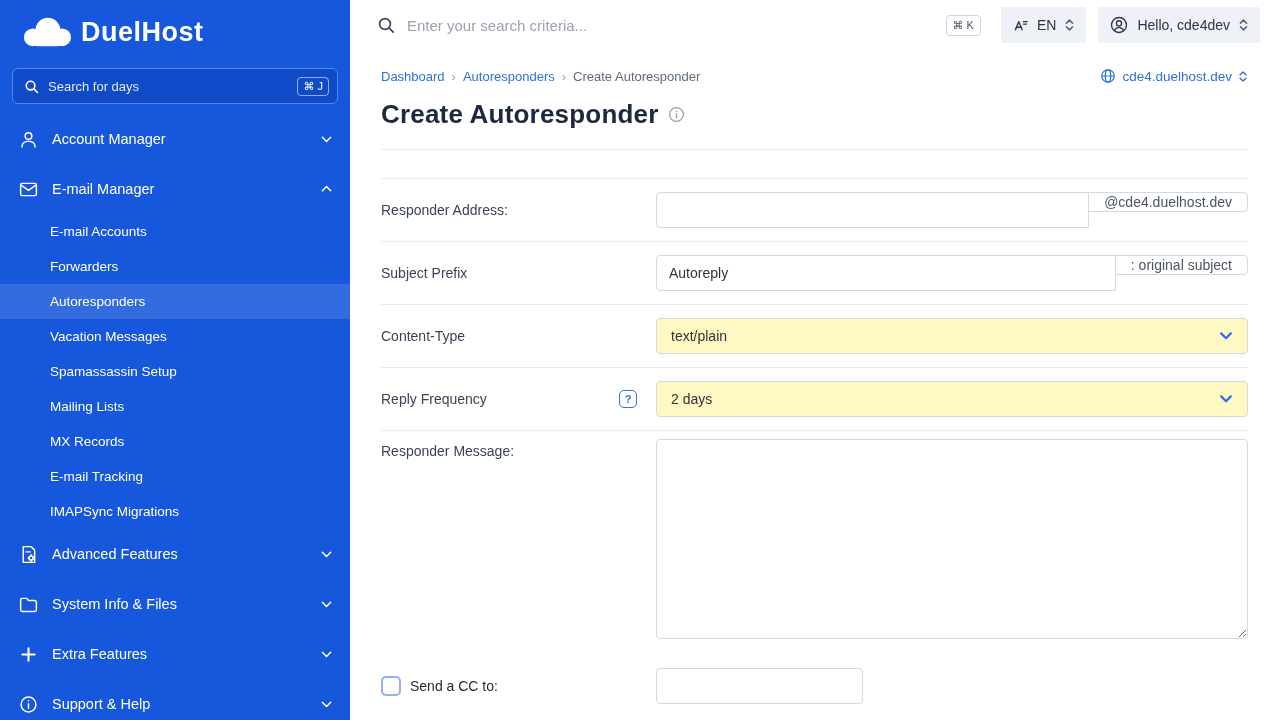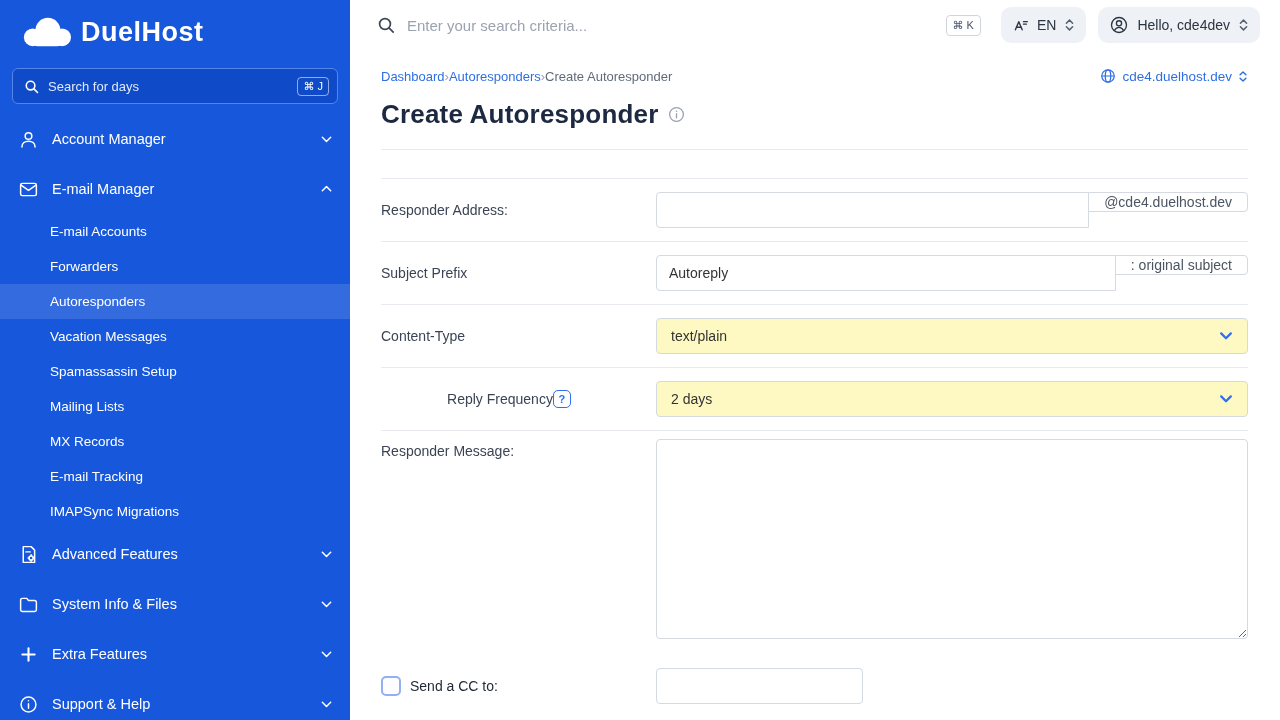--- a/index.html
+++ b/index.html
@@ -48,46 +48,46 @@
   .topsearch-input {
     flex:1; border:none; outline:none; font-size:15px; color:#333;
     margin-left:10px; font-family:"Liberation Sans", sans-serif; background:transparent;
   }
   .topsearch-input::placeholder { color:#9aa3af; }
   .kbd-dark {
     border:1px solid #d0d5dd; border-radius:4px; padding:3px 6px;
     font-size:11px; color:#475467; white-space:nowrap; margin-right:20px;
   }
   .pill {
-    background:#eef1f6; border-radius:10px; height:36px;
+    background:#eef1f6; border-radius:2px; height:36px;
     display:flex; align-items:center; gap:8px; padding:0 11px;
     font-size:14px; color:#2b3442; cursor:pointer; border:none;
     font-family:"Liberation Sans", sans-serif;
   }
   .pill + .pill { margin-left:12px; }
 
   
   .content { flex:1; overflow:hidden; padding:0 32px 0 31px; }
   .crumb-row { margin-top:18px; display:flex; align-items:center; justify-content:space-between; font-size:13px; }
-  .crumbs { display:flex; align-items:center; }
+  .crumbs { display:flex; align-items:center; gap:7px; }
   .crumb-link { color:#2f6fe4; cursor:pointer; text-decoration:none; }
   .crumb-sep { color:#9aa3b2; }
   .crumb-current { color:#5f6b7a; }
   .domain-select { display:flex; align-items:center; gap:6px; color:#2f6fe4; font-size:13.5px; cursor:pointer; }
 
   .title-row { margin-top:15px; padding-bottom:19px; border-bottom:1px solid #e7eaee;
                display:flex; align-items:center; gap:9px; }
   .page-title { font-size:26px; font-weight:600; color:#1c2940; letter-spacing:.2px; margin:0; }
 
   .form { border-top:1px solid #e7eaee; margin-top:28px; }
   .form-row { display:flex; align-items:center; padding:13px 0; border-bottom:1px solid #e7eaee; }
   .form-row.no-border { border-bottom:none; }
   .form-row.top-align { align-items:flex-start; padding:8px 0 12px; }
   .label-cell { width:275px; flex-shrink:0; font-size:14px; color:#3a4454; display:flex; align-items:center; }
-  .label-cell.spread { justify-content:center; padding-right:19px; }
+  .label-cell.spread { justify-content:space-between; padding-right:19px; }
   .top-align .label-cell { padding-top:4px; }
   .control-cell { flex:1; min-width:0; }
   .igroup { display:flex; width:100%; }
   .text-input {
     flex:1; min-width:0; height:36px; border:1px solid #d5d9e0; border-radius:4px;
     padding:0 12px; font-size:14px; color:#333; outline:none;
     font-family:"Liberation Sans", sans-serif; background:#fff;
   }
   .igroup .text-input { border-radius:4px 0 0 4px; }
   .addon {

